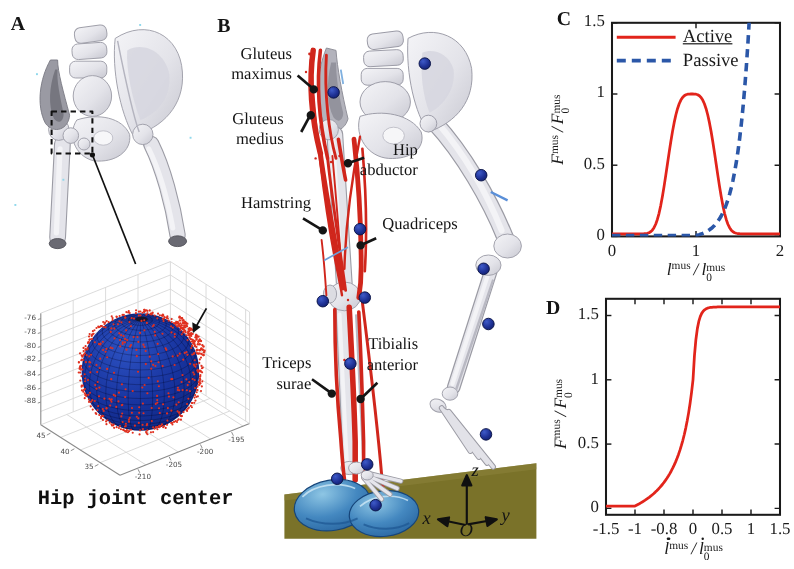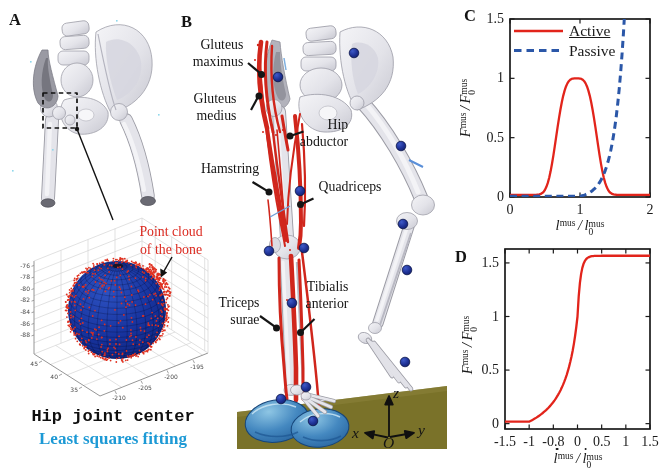--- a/index.html
+++ b/index.html
@@ -1013,24 +1013,21 @@
       <line x1="514" y1="31" x2="563" y2="31" stroke="#e2241b" stroke-width="2.4"></line>
       <line x1="514" y1="50.5" x2="563" y2="50.5" stroke="#2b57a8" stroke-width="3.2" stroke-dasharray="7.5,5"></line>
     </g>
   </svg>
 
   <div class="txt panel-letter" style="left:9px;top:12px;">A</div>
   <div class="txt panel-letter" style="left:181px;top:14px;">B</div>
   <div class="txt panel-letter" style="left:464px;top:8px;">C</div>
   <div class="txt panel-letter" style="left:455px;top:249px;">D</div>
 
-  <div class="txt callout" style="left:171px;top:223px;">Point cloud
-of the bone</div>
   <div class="txt cap cap1" style="left:113px;top:407px;font-family:Liberation Mono, monospace;">Hip joint center</div>
-  <div class="txt cap cap2" style="left:113px;top:429px;">Least squares fitting</div>
 
   <div class="txt blabel" style="left:218px;top:37px;">Gluteus
 maximus</div>
   <div class="txt blabel" style="left:215px;top:91px;">Gluteus
 medius</div>
   <div class="txt blabel" style="left:324px;top:117px;">Hip
 abductor</div>
   <div class="txt blabel" style="left:230px;top:161px;">Hamstring</div>
   <div class="txt blabel" style="left:350px;top:179px;">Quadriceps</div>
   <div class="txt blabel" style="left:239px;top:295px;">Triceps

